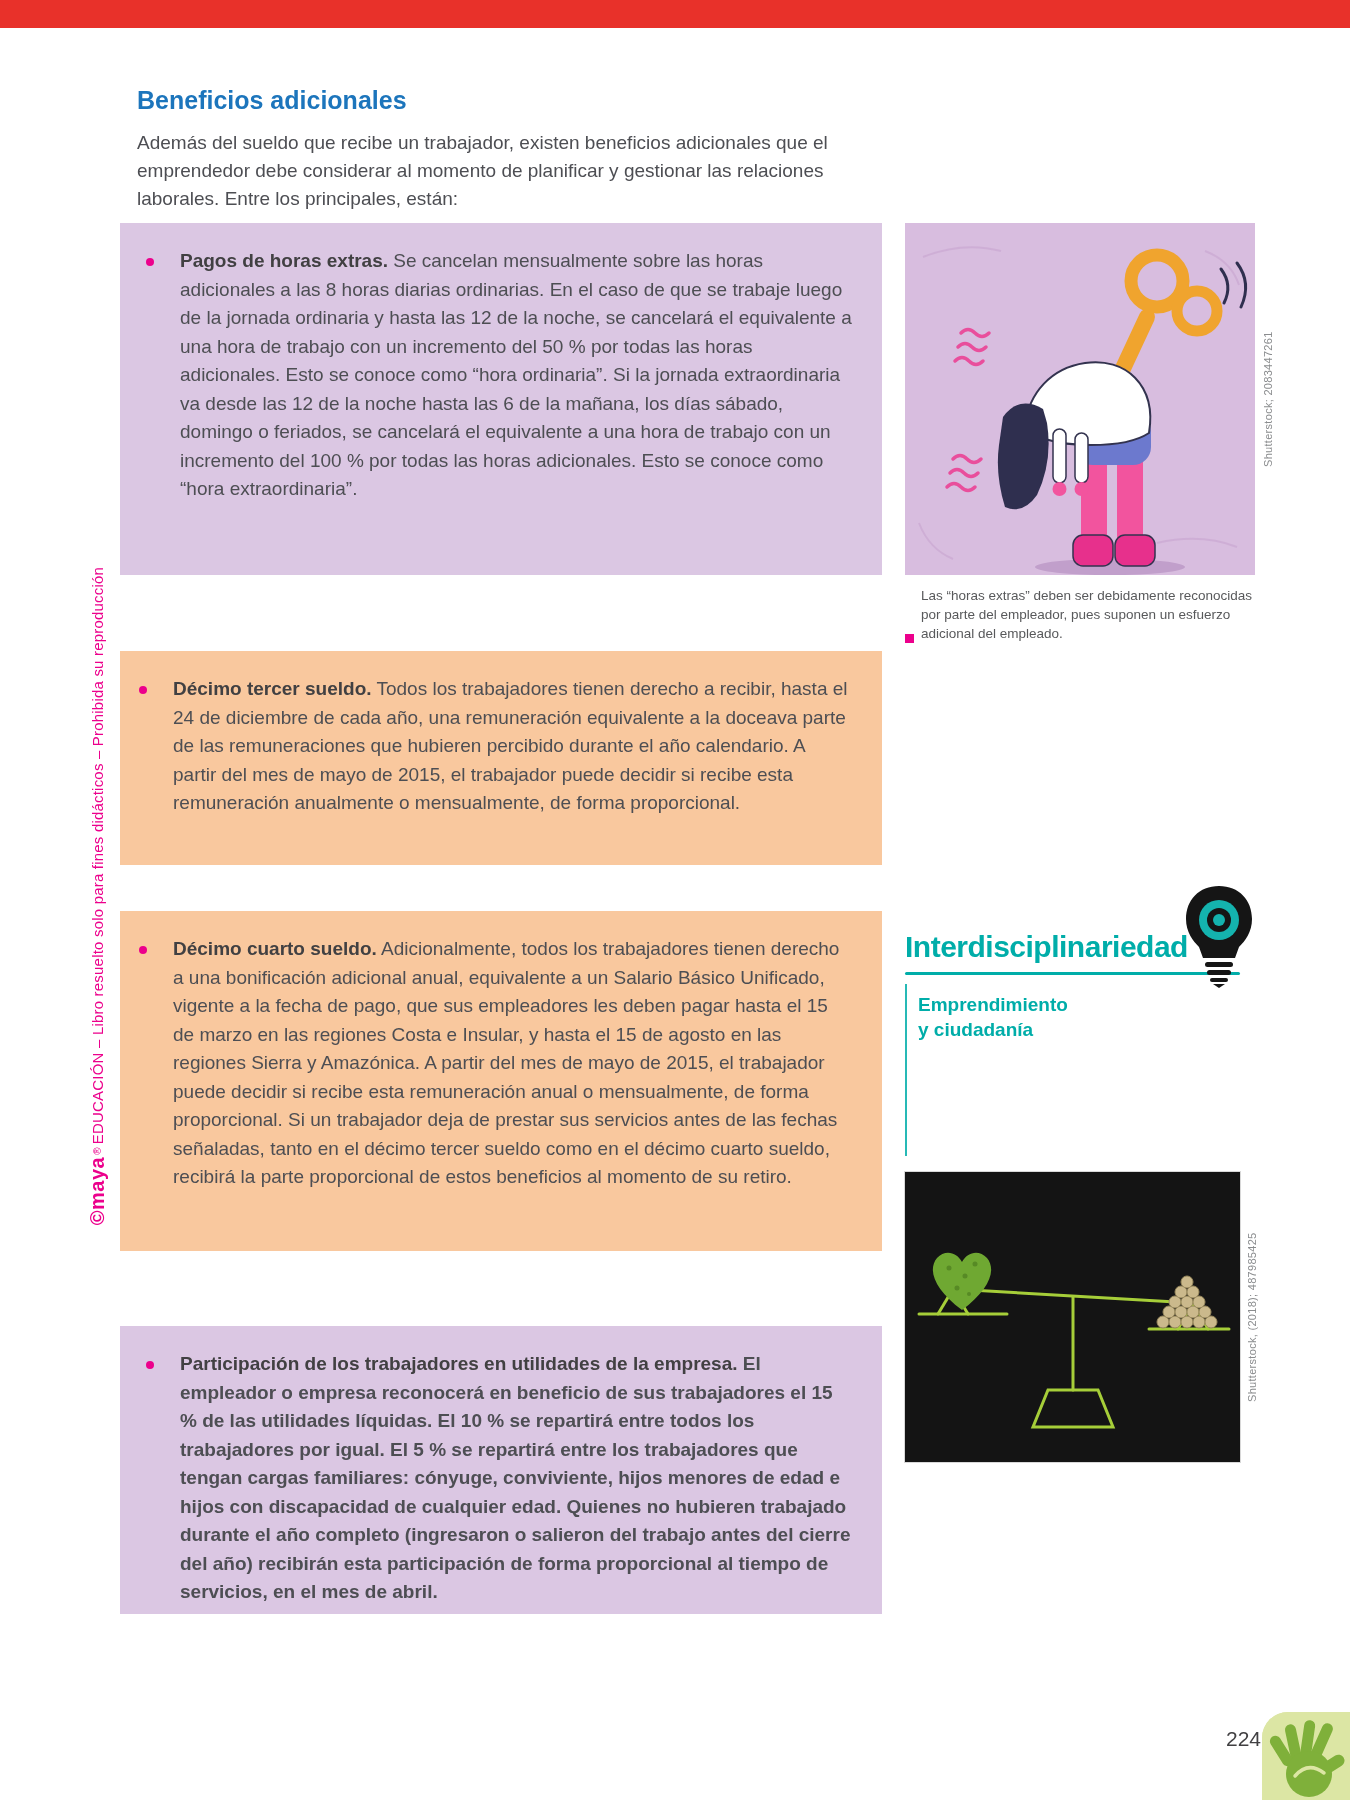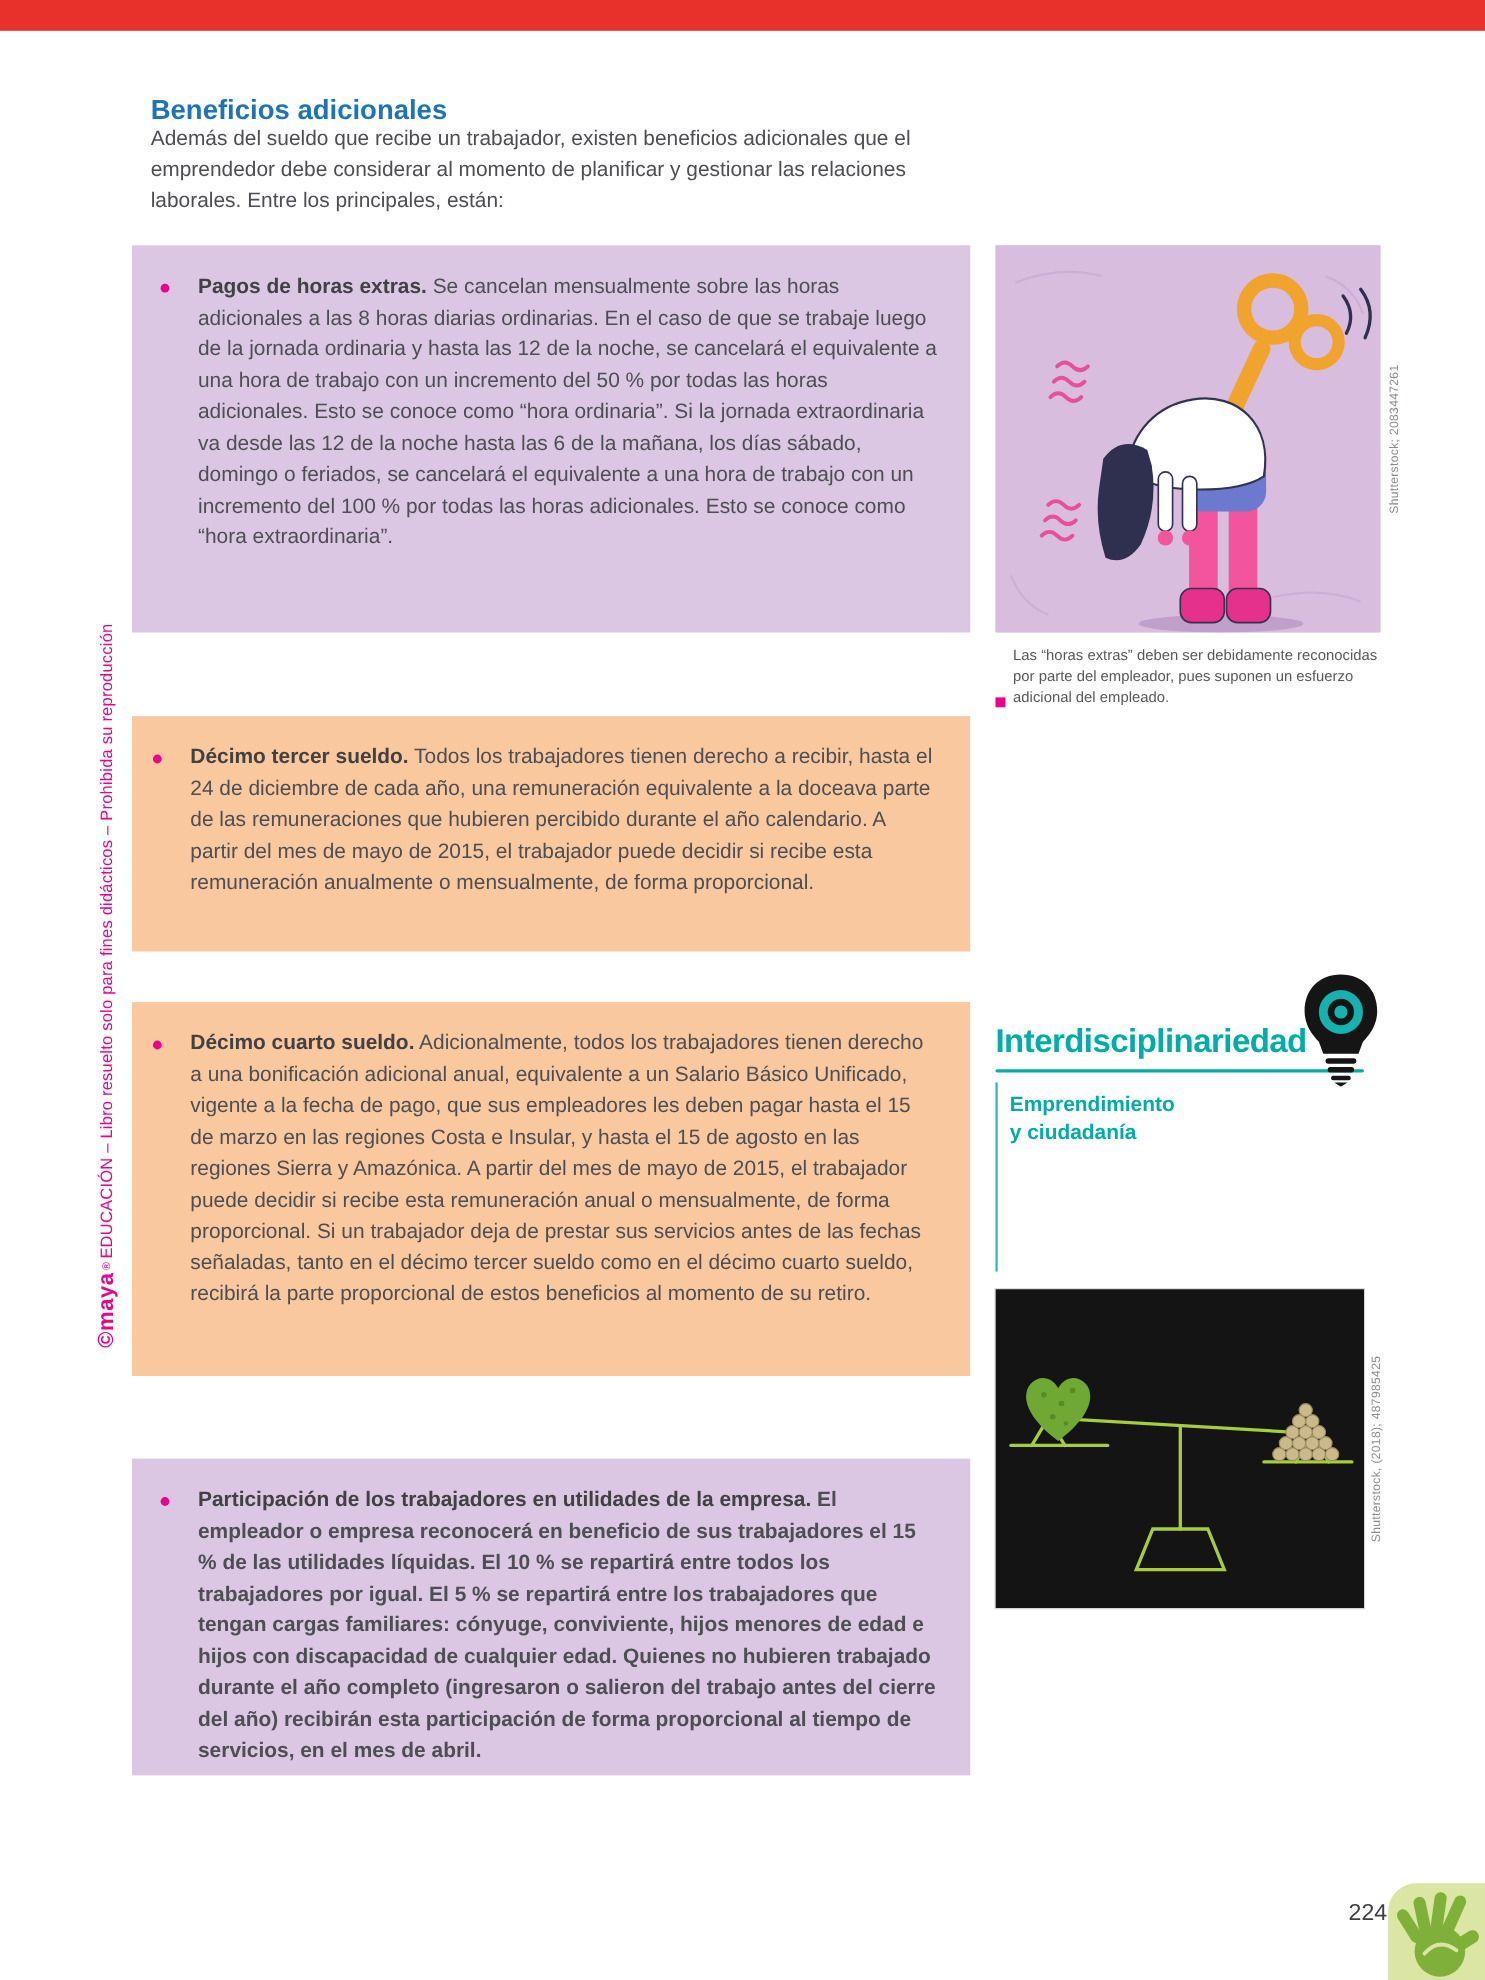--- a/index.html
+++ b/index.html
@@ -27,21 +27,21 @@
   }
   .margin-note .brand { font-weight:bold; font-size:20px; letter-spacing:.5px; }
   .margin-note .reg { font-size:10px; vertical-align:super; margin-right:1px; }
 
   .page-title {
     position:absolute; left:137px; top:86px;
     font-size:25px; font-weight:bold; color:var(--title-blue, #1C75BC);
   }
 
   .intro {
-    position:absolute; left:137px; top:113px; width:745px;
+    position:absolute; left:137px; top:129px; width:745px;
     font-size:19px; line-height:28px; color:var(--text-body, #4D4E53);
   }
 
   .bullet-box {
     position:absolute; left:120px; width:762px;
     padding:24px 30px 24px 22px;
     display:flex; align-items:flex-start;
   }
   .bullet-box.purple { background:var(--box-purple, #DBC7E3); }
   .bullet-box.orange { background:var(--box-orange, #F9C89E);padding-left:15px; }

